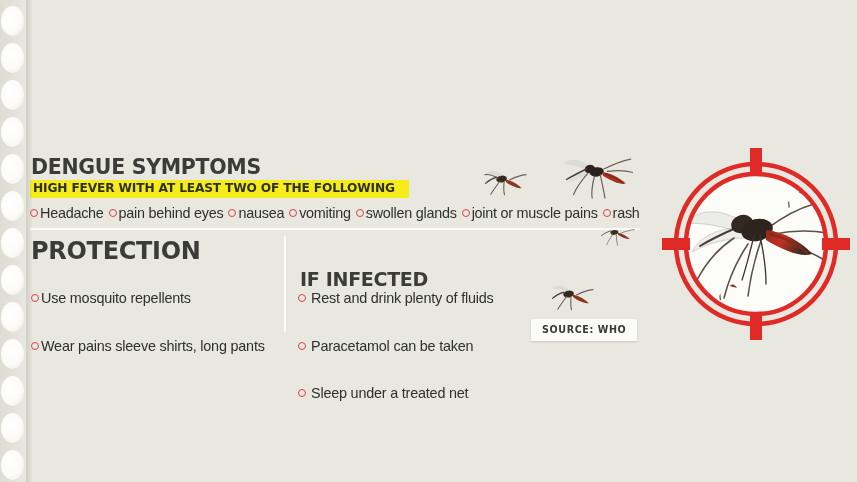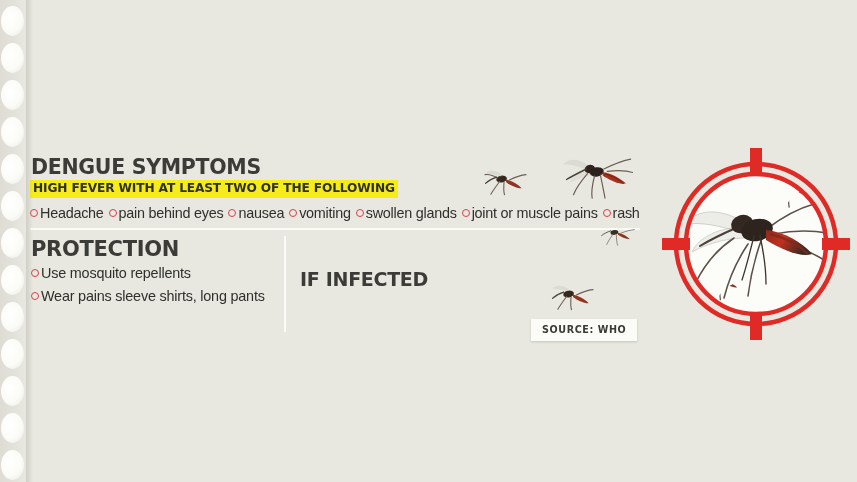--- a/index.html
+++ b/index.html
@@ -54,33 +54,33 @@
     color: #3b3b38;
     letter-spacing: -0.3px;
     white-space: nowrap;
   }
   #symptoms-title {
     left: 31px; top: 155px;
     font-size: 20.5px;
   }
   #protection-title {
     left: 31px; top: 237px;
-    font-size: 21px;
+    font-size: 24px;
   }
   #infected-title {
     left: 300px; top: 237px;
     font-size: 19px;
     margin-top: 31px;
   }
 
   #fever-band {
     position: absolute;
     left: 30px; top: 180px;
     background: #f5ec19;
-    padding: 2px 3px 3px 3px;
+    padding: 2px 14px 3px 3px;
     font-family: "DejaVu Sans", sans-serif;
     font-weight: bold;
     font-size: 12.2px;
     color: #2f2f2c;
     letter-spacing: -0.15px;
     white-space: nowrap;
     line-height: 1.05;
   }
 
   
@@ -127,20 +127,21 @@
     margin: 0; padding: 0;
     font-size: 14.4px;
     color: #2f2f2c;
     letter-spacing: -0.2px;
   }
   #protection-list { left: 31px; top: 262px; }
   #infected-list   { left: 298px; top: 262px; }
   .bullet-list li {
     line-height: 22.5px;
     white-space: nowrap;
+    margin-top: 25px;
   }
   #infected-list li .dot { margin-right: 5px; }
 
   
   #source-badge {
     position: absolute;
     left: 531px; top: 319px;
     background: #fbfbf8;
     border-radius: 0;
     padding: 5px 11px 6px 11px;
@@ -194,20 +195,25 @@
   <div id="h-rule"></div>
   <div id="v-rule"></div>
 
   <div class="big-title" id="protection-title">PROTECTION</div>
   <ul class="bullet-list" id="protection-list">
       <li><span class="dot"></span><span>Use mosquito repellents</span></li>
       <li><span class="dot"></span><span>Wear pains sleeve shirts, long pants</span></li>
     </ul>
 
   <div class="big-title" id="infected-title">IF INFECTED</div>
+  <ul class="bullet-list" id="infected-list">
+      <li><span class="dot"></span><span>Rest and drink plenty of fluids</span></li>
+      <li><span class="dot"></span><span>Paracetamol can be taken</span></li>
+      <li><span class="dot"></span><span>Sleep under a treated net</span></li>
+    </ul>
 
   <div id="source-badge">SOURCE: WHO</div>
 
   <svg id="target-graphic" viewBox="0 0 188 205">
     <defs>
       <clipPath id="ringclip">
           <circle cx="94" cy="102" r="72"></circle>
         </clipPath>
       <linearGradient id="abdomen" x1="0" y1="0" x2="1" y2="0.4">
         <stop offset="0%" stop-color="#8e2a1c"></stop>

